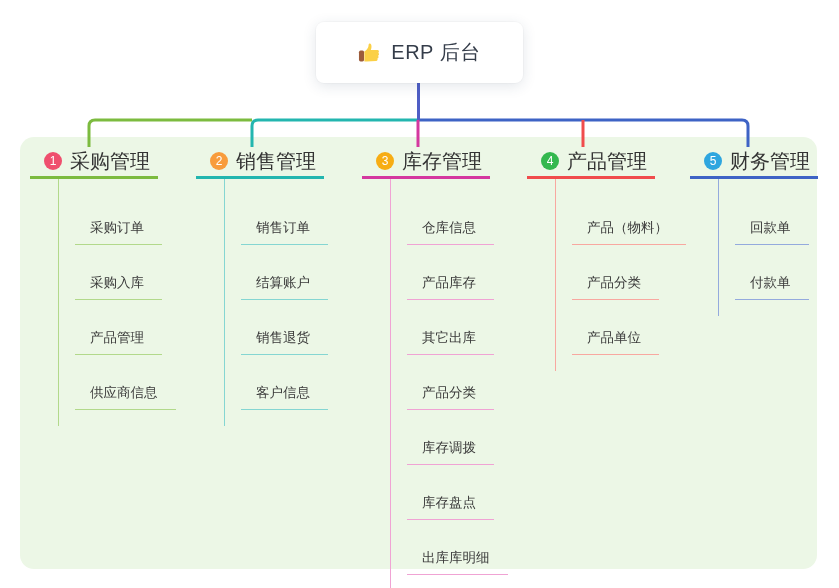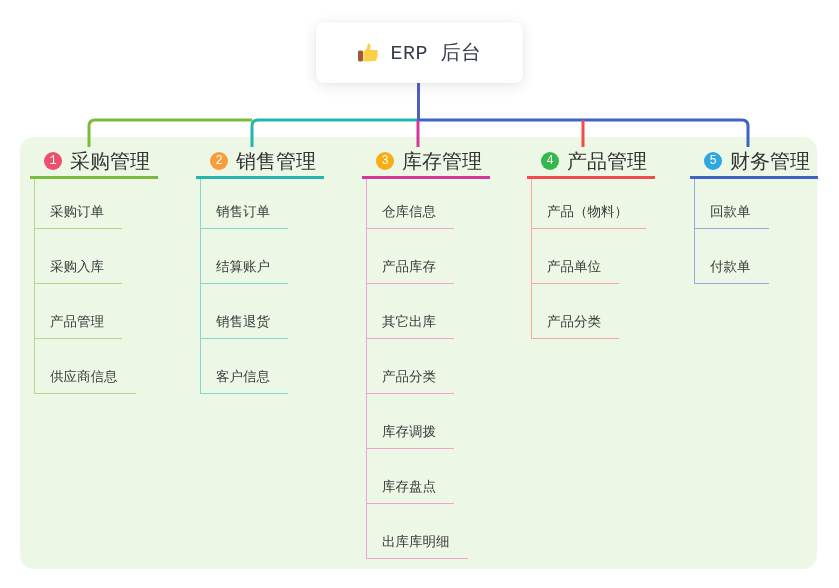--- a/index.html
+++ b/index.html
@@ -1,30 +1,30 @@
 <!DOCTYPE html>
 <html><head>
 <meta charset="utf-8">
 <style>
   html,body{margin:0;padding:0;background:#ffffff;width:839px;height:588px;overflow:hidden;
     font-family:"Liberation Sans","DejaVu Sans",sans-serif;}
-  .stage{position:relative;width:836px;height:588px;font-family:Liberation Mono, monospace;}
+  .stage{position:relative;width:836px;height:588px;}
   .panel{position:absolute;left:20px;top:137px;width:797px;height:432px;border-radius:14px;z-index:0;}
   svg.connectors{position:absolute;left:0;top:0;z-index:1;pointer-events:none;}
   .root-card{position:absolute;left:316px;top:22px;width:207px;height:61px;background:#ffffff;
     border-radius:8px;box-shadow:0 3px 14px rgba(40,60,90,.13), 0 0 0 1px rgba(0,0,0,.02);
     display:flex;align-items:center;justify-content:center;gap:10px;z-index:2;}
   .root-title{font-size:20px;font-weight:500;color:#353d4a;letter-spacing:.5px;}
   .branch{position:absolute;top:146px;z-index:2;}
   .branch-header{display:flex;align-items:center;height:30px;padding:0 8px 0 14px;
     border-bottom:3px solid #888;width:fit-content;min-width:91px;}
   .badge{width:18px;height:18px;border-radius:50%;color:#fff;font-size:12px;line-height:18px;
     text-align:center;flex:0 0 18px;font-weight:500;}
   .branch-label{margin-left:8px;font-size:20px;color:#333333;white-space:nowrap;}
-  ul.children{list-style:none;margin:0 0 0 4px;padding:0;border-left:1.5px solid #ccc;width:fit-content;}
+  ul.children{list-style:none;margin:0 0 0 28px;padding:16px;border-left:1.5px solid #ccc;width:fit-content;}
   ul.children li{box-sizing:border-box;height:55px;display:flex;align-items:flex-end;
     padding:0 18px 7px 15px;border-bottom:1.5px solid #ccc;width:fit-content;
     font-size:13.5px;color:#3a3a3a;white-space:nowrap;}
   ul.children li:first-child{height:50px;}
 </style>
 </head>
 <body>
 
 <div class="stage">
 
@@ -89,22 +89,22 @@
           <li style="border-bottom-color: rgb(240, 163, 212);">出库库明细</li>
         </ul>
   </div>
       <div class="branch" style="left: 527px;">
     <div class="branch-header" style="border-bottom-color: rgb(240, 76, 76);">
       <span class="badge" style="background: rgb(51, 184, 78);">4</span>
       <span class="branch-label">产品管理</span>
     </div>
     <ul class="children" style="border-left-color: rgb(248, 168, 160);">
           <li style="border-bottom-color: rgb(248, 168, 160);">产品（物料）</li>
+          <li style="border-bottom-color: rgb(248, 168, 160);">产品分类</li>
           <li style="border-bottom-color: rgb(248, 168, 160);">产品单位</li>
-          <li style="border-bottom-color: rgb(248, 168, 160);">产品分类</li>
         </ul>
   </div>
       <div class="branch" style="left: 690px;">
     <div class="branch-header" style="border-bottom-color: rgb(62, 99, 197);">
       <span class="badge" style="background: rgb(46, 166, 223);">5</span>
       <span class="branch-label">财务管理</span>
     </div>
     <ul class="children" style="border-left-color: rgb(148, 170, 221);">
           <li style="border-bottom-color: rgb(148, 170, 221);">回款单</li>
           <li style="border-bottom-color: rgb(148, 170, 221);">付款单</li>

